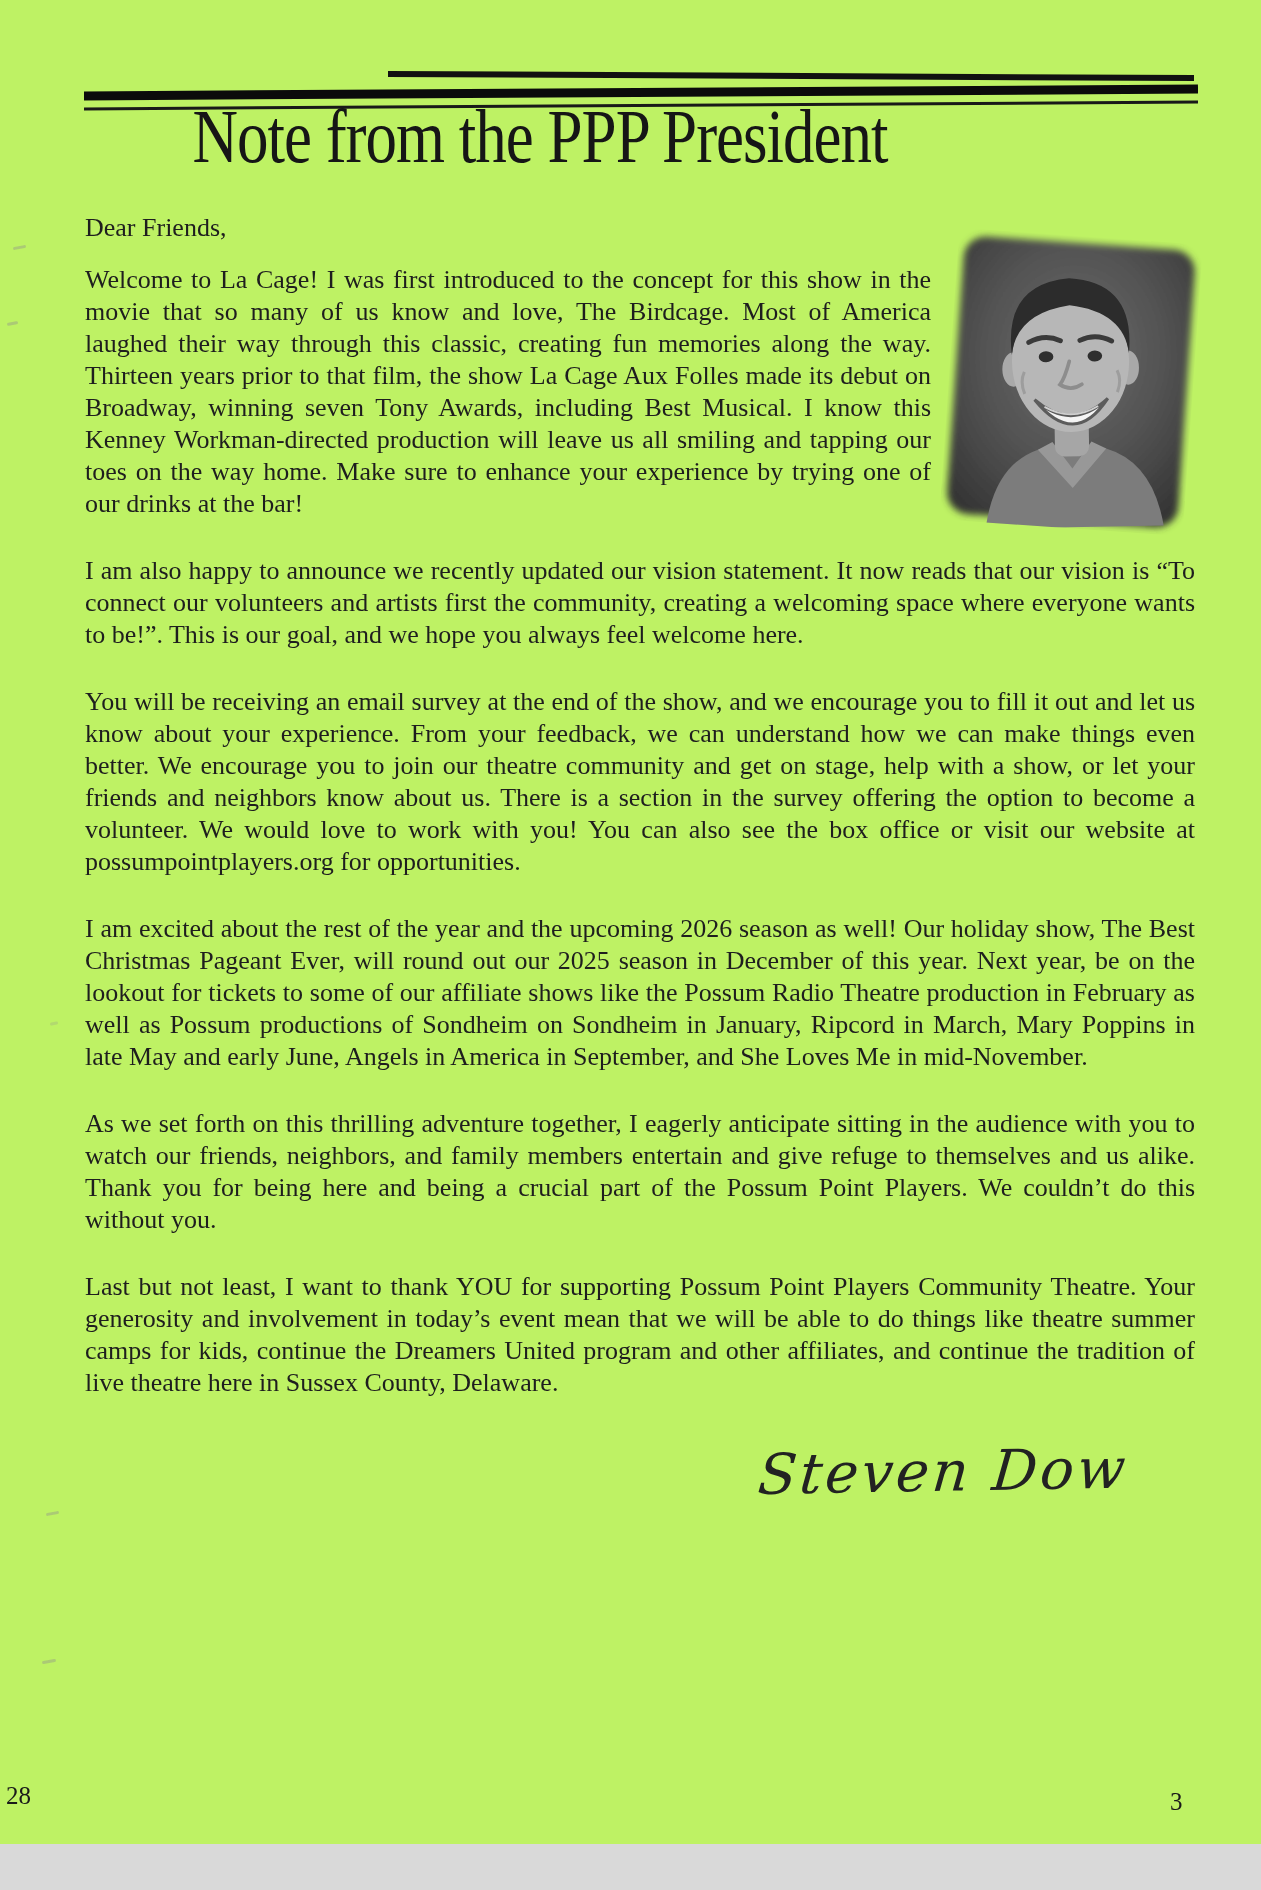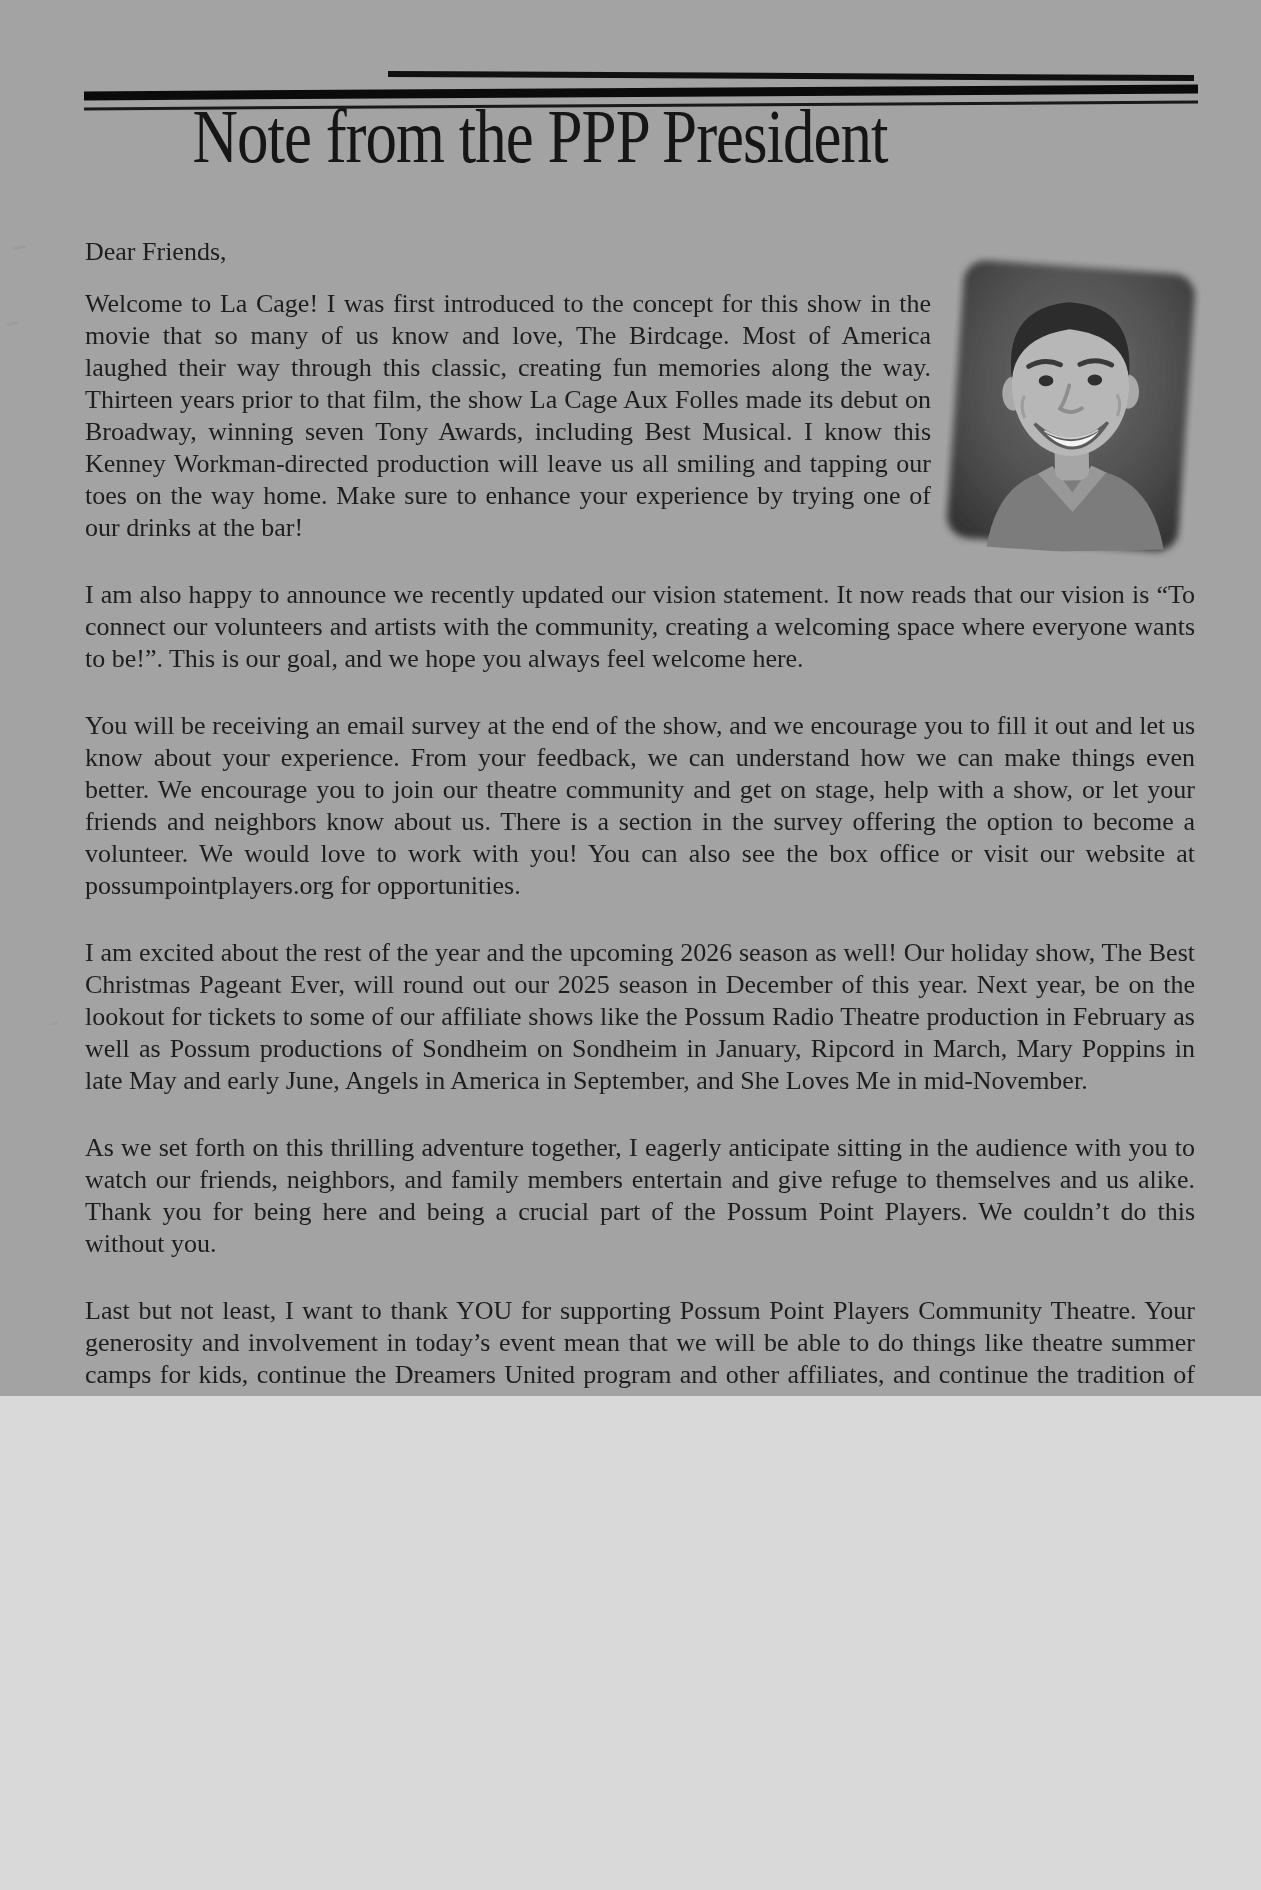--- a/index.html
+++ b/index.html
@@ -1,20 +1,20 @@
 <!DOCTYPE html>
 <html><head>
 <meta charset="utf-8">
 <style>
   html,body { margin:0; padding:0; background:#d9d9d9; }
   .page {
     position:relative;
-    width:1261px; height:1396px;
+    width:1261px; height:1844px;
     margin:0 auto;
-    background:#a3a3a3;
+    background:#bef264;
     font-family:"Liberation Serif", serif;
     color:#1d1d1d;
     overflow:hidden;
   }
 
   
   .rule-partial { position:absolute; left:388px; top:73px; width:806px; height:6px; background:#111; transform:rotate(0.3deg); }
   .rule-thick   { position:absolute; left:84px;  top:88px; width:1114px; height:9px; background:#0b0b0b; transform:rotate(-0.35deg); }
   .rule-thin    { position:absolute; left:84px;  top:104px; width:1114px; height:3px; background:#191919; transform:rotate(-0.35deg); }
 
@@ -24,21 +24,21 @@
     font-size:63px;
     letter-spacing:-1px;
     color:#161616;
     transform:translateX(-100px) scaleY(1.22);
     transform-origin:center top;
     white-space:nowrap;
   }
 
   .content {
     position:absolute;
-    left:85px; top:236px;
+    left:85px; top:212px;
     width:1110px;
     font-size:26px;
     line-height:32px;
     text-align:justify;
     color:#1e1e1e;
   }
   .salutation { margin:0 0 20px 0; text-align:left; }
 
   .photo-float {
     float:right;
@@ -128,21 +128,21 @@
           <path d="M70 133 Q100 160 130 133 Q102 174 70 133 Z" fill="#f4f4f4" stroke="#5c5c5c" stroke-width="2.5"></path>
           <path d="M78 139 Q100 152 122 139" stroke="#cfcfcf" stroke-width="1.5" fill="none"></path>
           <path d="M62 128 Q58 118 62 110" stroke="#9d9d9d" stroke-width="2.5" fill="none"></path>
           <path d="M138 128 Q142 118 138 110" stroke="#9d9d9d" stroke-width="2.5" fill="none"></path>
         </g>
       </svg>
     </div>
 
     <div>
         <p class="para"><span>Welcome to </span><span class="it">La Cage!</span><span> I was first introduced to the concept for this show in the movie that so many of us know and love, </span><span class="it">The Birdcage</span><span>. Most of America laughed their way through this classic, creating fun memories along the way. Thirteen years prior to that film, the show </span><span class="it">La Cage Aux Folles</span><span> made its debut on Broadway, winning seven Tony Awards, including Best Musical. I know this Kenney Workman-directed production will leave us all smiling and tapping our toes on the way home. Make sure to enhance your experience by trying one of our drinks at the bar!</span></p>
-        <p class="para"><span>I am also happy to announce we recently updated our vision statement. It now reads that our vision is “To connect our volunteers and artists with the community, creating a welcoming space where everyone wants to be!”. This is our goal, and we hope you always feel welcome here.</span></p>
+        <p class="para"><span>I am also happy to announce we recently updated our vision statement. It now reads that our vision is “To connect our volunteers and artists first the community, creating a welcoming space where everyone wants to be!”. This is our goal, and we hope you always feel welcome here.</span></p>
         <p class="para"><span>You will be receiving an email survey at the end of the show, and we encourage you to fill it out and let us know about your experience. From your feedback, we can understand how we can make things even better. We encourage you to join our theatre community and get on stage, help with a show, or let your friends and neighbors know about us. There is a section in the survey offering the option to become a volunteer. We would love to work with you! You can also see the box office or visit our website at possumpointplayers.org for opportunities.</span></p>
         <p class="para"><span>I am excited about the rest of the year and the upcoming 2026 season as well! Our holiday show, </span><span class="it">The Best Christmas Pageant Ever</span><span>, will round out our 2025 season in December of this year. Next year, be on the lookout for tickets to some of our affiliate shows like the Possum Radio Theatre production in February as well as Possum productions of </span><span class="it">Sondheim on Sondheim</span><span> in January, </span><span class="it">Ripcord</span><span> in March, </span><span class="it">Mary Poppins</span><span> in late May and early June, </span><span class="it">Angels in America in</span><span> September, and </span><span class="it">She Loves Me</span><span> in mid-November.</span></p>
         <p class="para"><span>As we set forth on this thrilling adventure together, I eagerly anticipate sitting in the audience with you to watch our friends, neighbors, and family members entertain and give refuge to themselves and us alike. Thank you for being here and being a crucial part of the Possum Point Players. We couldn’t do this without you.</span></p>
         <p class="para"><span>Last but not least, I want to thank YOU for supporting Possum Point Players Community Theatre. Your generosity and involvement in today’s event mean that we will be able to do things like theatre summer camps for kids, continue the Dreamers United program and other affiliates, and continue the tradition of live theatre here in Sussex County, Delaware.</span></p>
       </div>
 
     <div class="closing-block">
       <div class="signature">Steven Dow</div>
     </div>
   </div>

